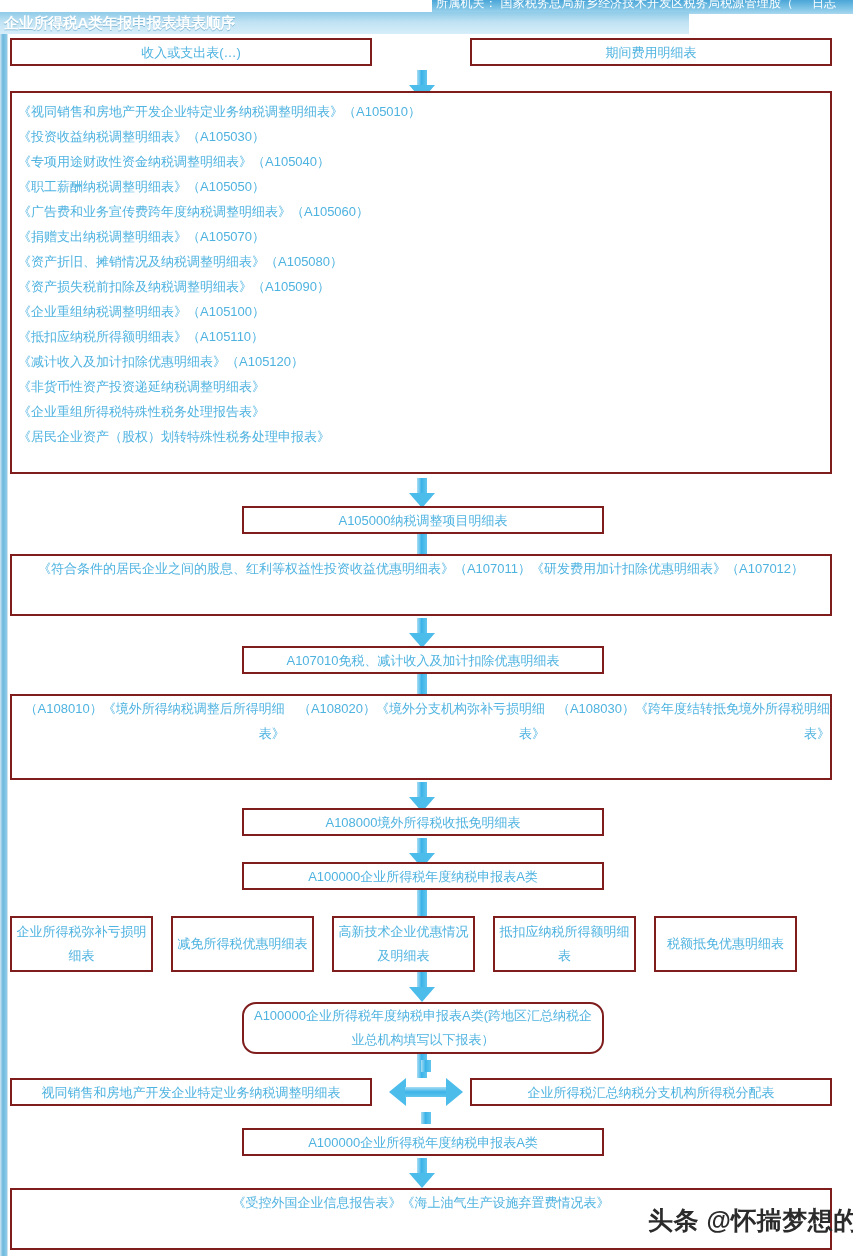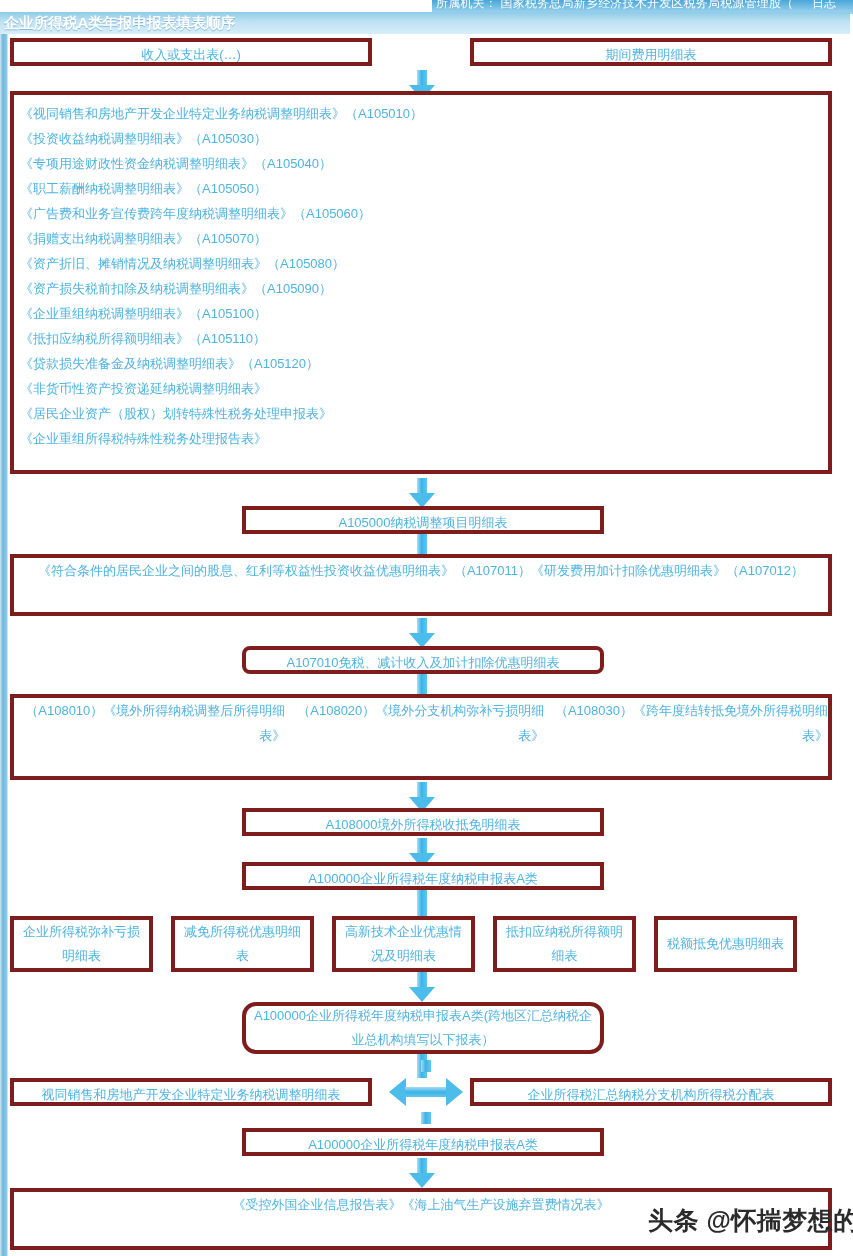--- a/index.html
+++ b/index.html
@@ -45,21 +45,21 @@
     left: 812px;
     font-size: 12px;
     color: #ffffff;
     white-space: nowrap;
   }
 
   
   .titlebar {
     position: absolute;
     top: 12px; left: 0;
-    width: 850px;
+    width: 689px;
     height: 22px;
     background: linear-gradient(to bottom, #8ecbe8 0%, #bfe2f3 45%, #d7eefa 100%);
   }
   .titlebar-text {
     position: absolute;
     left: 4px;
     top: 2px;
     font-size: 15px;
     font-weight: bold;
     color: #ffffff;
@@ -93,21 +93,21 @@
     top: 34px; left: 8px;
     width: 845px;
     height: 1222px;
     background: #ffffff;
   }
 
   
   .box {
     position: absolute;
     box-sizing: border-box;
-    border: 4px solid #7f1d1d;
+    border: 2px solid #7f1d1d;
     background: #ffffff;
     color: #4fb3e0;
     font-size: 13px;
     line-height: 25px;
     text-align: center;
     white-space: nowrap;
   }
   .box.multiline {
     white-space: normal;
     line-height: 24px;
@@ -253,24 +253,24 @@
     <div>《视同销售和房地产开发企业特定业务纳税调整明细表》（A105010）</div>
     <div>《投资收益纳税调整明细表》（A105030）</div>
     <div>《专项用途财政性资金纳税调整明细表》（A105040）</div>
     <div>《职工薪酬纳税调整明细表》（A105050）</div>
     <div>《广告费和业务宣传费跨年度纳税调整明细表》（A105060）</div>
     <div>《捐赠支出纳税调整明细表》（A105070）</div>
     <div>《资产折旧、摊销情况及纳税调整明细表》（A105080）</div>
     <div>《资产损失税前扣除及纳税调整明细表》（A105090）</div>
     <div>《企业重组纳税调整明细表》（A105100）</div>
     <div>《抵扣应纳税所得额明细表》（A105110）</div>
-    <div>《贷款损失准备金及纳税调整明细表》（A105120）</div>
+    <div>《减计收入及加计扣除优惠明细表》（A105120）</div>
     <div>《非货币性资产投资递延纳税调整明细表》</div>
+    <div>《企业重组所得税特殊性税务处理报告表》</div>
     <div>《居民企业资产（股权）划转特殊性税务处理申报表》</div>
-    <div>《企业重组所得税特殊性税务处理报告表》</div>
   </div>
 
   <div class="arrow-down" style="left:399px; top:444px;">
     <div class="stem"></div>
       <div class="head"></div>
   </div>
 
   <div class="box" style="left:234px; top:472px; width:362px; height:28px; line-height:26px;">A105000纳税调整项目明细表</div>
 
   <div class="connector" style="left:409px; top:500px; height:20px;"></div>
@@ -278,21 +278,21 @@
   <div class="box centerlist" style="left:2px; top:520px; width:822px; height:62px;">
     <div>《符合条件的居民企业之间的股息、红利等权益性投资收益优惠明细表》（A107011）</div>
     <div>《研发费用加计扣除优惠明细表》（A107012）</div>
   </div>
 
   <div class="arrow-down" style="left:399px; top:584px;">
     <div class="stem"></div>
       <div class="head"></div>
   </div>
 
-  <div class="box" style="left:234px; top:612px; width:362px; height:28px; line-height:26px;border-radius:8px;">A107010免税、减计收入及加计扣除优惠明细表</div>
+  <div class="box" style="left:234px; top:612px; width:362px; height:28px; line-height:26px;">A107010免税、减计收入及加计扣除优惠明细表</div>
 
   <div class="connector" style="left:409px; top:640px; height:20px;"></div>
 
   <div class="box centerlist" style="left:2px; top:660px; width:822px; height:86px;">
     <div>（A108010）《境外所得纳税调整后所得明细表》</div>
     <div>（A108020）《境外分支机构弥补亏损明细表》</div>
     <div>（A108030）《跨年度结转抵免境外所得税明细表》</div>
   </div>
 
   <div class="arrow-down" style="left:399px; top:748px;">

